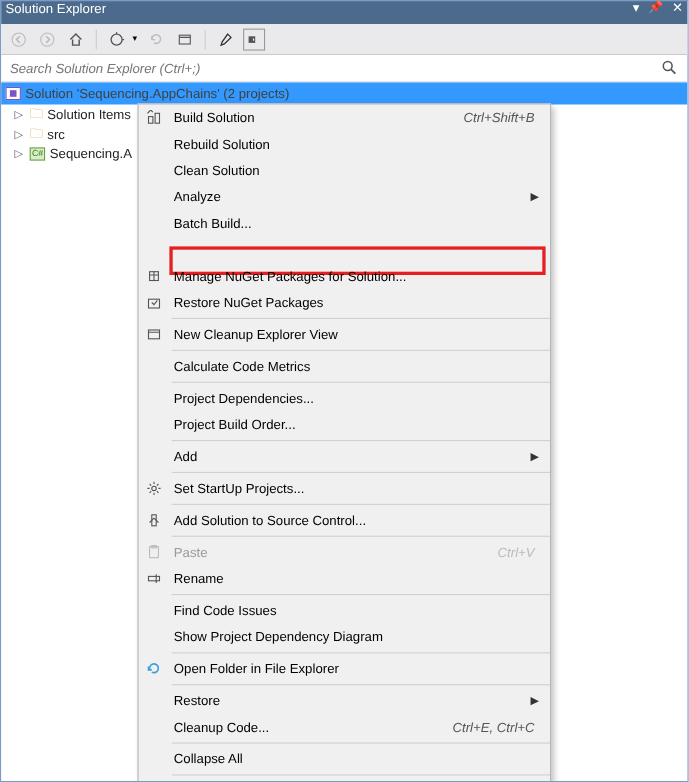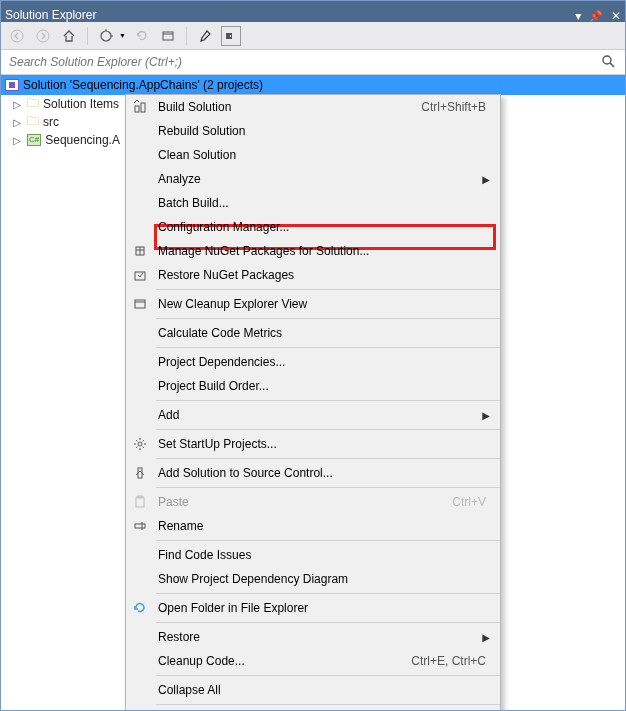--- a/index.html
+++ b/index.html
@@ -17,21 +17,21 @@
   
   .title-bar {
     height: 21px;
     background: #364f6b;
     background: #3b4e6a;
     background: #4b6c8e;
     background: #3f5675;
     background: #4a6583;
     color: #fff;
     display: flex;
-    align-items: flex-end;
+    align-items: flex-start;
     padding: 0 4px;
     font-size: 12px;
   }
   .title-bar .title { flex: 1; }
   .title-bar .win-icons { display:flex; gap:8px; align-items:center; }
   .title-bar .win-icons span { font-size:12px; line-height:1; }
 
   
   .toolbar {
     height: 28px;
@@ -70,21 +70,21 @@
   .search-row .mag { color:#555; padding:0 6px; }
 
   
   .tree {
     padding: 0;
     font-size: 12px;
   }
   .tree .sol-row {
     background: #1ba1e2;
     background: #3399ff;
-    color: #000000;
+    color: #404040;
     padding: 2px 4px;
     display:flex; align-items:center; gap:4px;
     height:20px;
   }
   .tree .row {
     display:flex; align-items:center;
     padding: 1px 4px;
     height:18px;
     gap:4px;
     color:#222;
@@ -143,20 +143,21 @@
     flex-shrink:0;
   }
   .ctx .item .label {
     flex:1;
     padding-left:4px;
     white-space:nowrap;
   }
   .ctx .item .short {
     color:#555;
     padding-right:6px;
+    font-style:italic;
   }
   .ctx .item .arrow {
     font-size:10px; color:#333;
     padding-right:2px;
   }
   .ctx hr {
     border:none;
     border-top:1px solid #d0d0d0;
     margin:2px 0 2px 30px;
   }
@@ -292,21 +293,20 @@
     <span class="icon"></span>
     <span class="label">Analyze</span>
     <span class="arrow">▶</span>
   </div>
   <div class="item">
     <span class="icon"></span>
     <span class="label">Batch Build...</span>
   </div>
   <div class="item">
     <span class="icon"></span>
-    <span class="label">Configuration Manager...</span>
   </div>
 
   <div class="item">
     <span class="icon">
       <svg width="14" height="14" viewBox="0 0 14 14">
           <rect x="3" y="3" width="8" height="8" fill="none" stroke="#555"></rect>
           <path d="M3 6 h8 M7 3 v8" stroke="#555"></path>
         </svg>
     </span>
     <span class="label">Manage NuGet Packages for Solution...</span>

